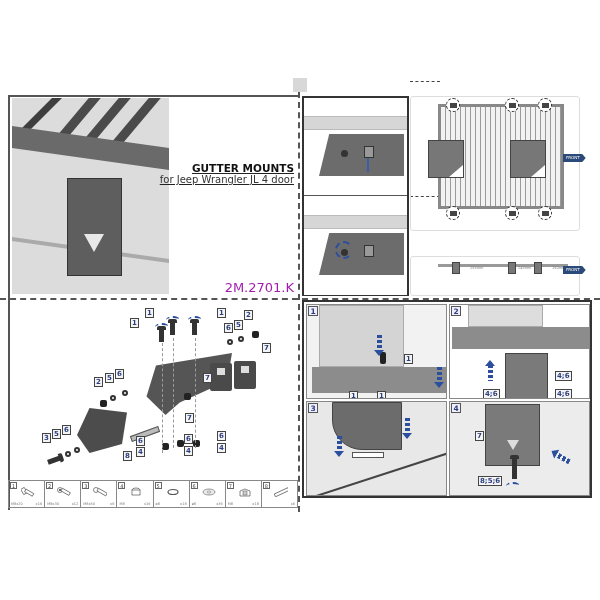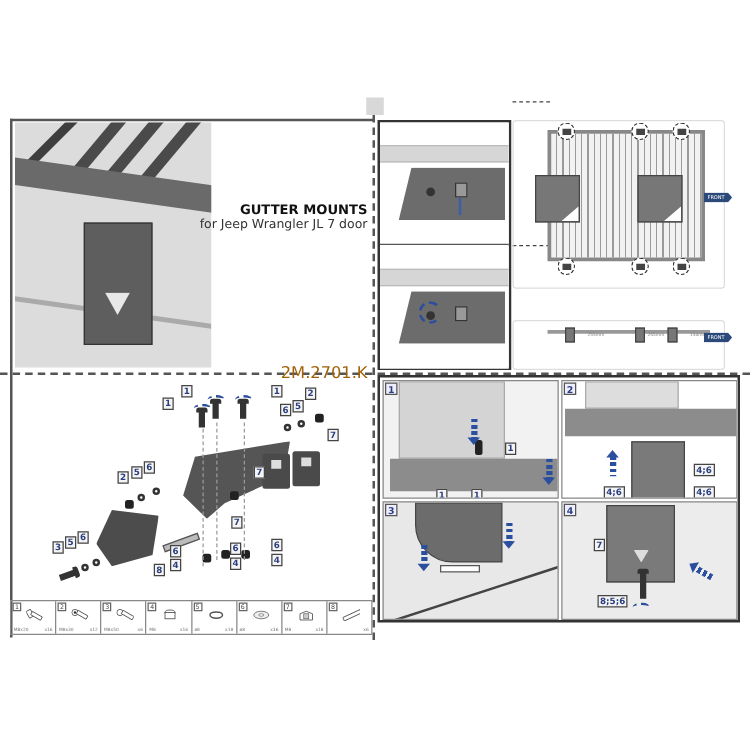--- a/index.html
+++ b/index.html
@@ -19,24 +19,24 @@
     .rail { position: absolute; background: #3e3e3e; }
     .rail.r1 { left: 20px; top: -20px; width: 10px; height: 80px; transform: skewX(-45deg); }
     .rail.r2 { left: 60px; top: -10px; width: 12px; height: 60px; transform: skewX(-40deg); background:#4a4a4a;}
     .rail.r3 { left: 90px; top: -10px; width: 12px; height: 60px; transform: skewX(-40deg); background:#4a4a4a;}
     .rail.r4 { left: 120px; top: -10px; width: 12px; height: 60px; transform: skewX(-40deg); background:#4a4a4a;}
     .crossbar { position: absolute; left: 0; top: 40px; width: 170px; height: 22px; background: #6a6a6a; transform: skewY(8deg); }
     .hero-bracket { position: absolute; left: 55px; top: 80px; width: 55px; height: 98px; background: #5e5e5e; border: 1px solid #333; }
     .hero-bracket .slot { position: absolute; left: 16px; top: 55px; width: 20px; height: 18px; background: #e8e8e8; clip-path: polygon(0 0,100% 0,50% 100%); }
     .hero-gutter { position: absolute; left: 0; top: 150px; width: 157px; height: 4px; background: #aaa; transform: skewY(8deg); }
 
-    .title-block { position: absolute; right: 306px; top: 162px; text-align: right; }
+    .title-block { position: absolute; right: 306px; top: 162px; text-align: right; text-decoration: underline; }
     .title-main { font-family: "DejaVu Sans", sans-serif; font-weight: bold; font-size: 10.5px; color: #111; }
     .title-sub { font-size: 10px; color: #333; line-height: 12px; }
-    .part-number { position: absolute; right: 306px; top: 291px; font-size: 13px; color: #a16207; }
+    .part-number { position: absolute; right: 306px; top: 280px; font-size: 13px; color: #a21caf; }
 
     
     .detail-box { position: absolute; left: 302px; top: 96px; width: 107px; height: 200px; border: 2px solid #333; background: #fff; }
     .detail-pane { position: absolute; left: 0; width: 103px; height: 98px; background: #fff; overflow: hidden; }
     .detail-pane.top { top: 0; border-bottom: 1px solid #555; }
     .detail-pane.bot { top: 99px; }
     .dp-rail { position: absolute; left: 0; top: 18px; width: 103px; height: 14px; background: #d6d6d6; border-top: 1px solid #bbb; border-bottom: 1px solid #bbb; }
     .dp-bracket { position: absolute; left: 15px; top: 36px; width: 85px; height: 42px; background: #6c6c6c; clip-path: polygon(12% 0, 100% 0, 100% 100%, 0 100%); }
     .dp-bolt { position: absolute; left: 37px; top: 52px; width: 7px; height: 7px; border-radius: 50%; background: #333; }
     .dp-nut { position: absolute; left: 60px; top: 48px; width: 10px; height: 12px; background: #999; border: 1px solid #333; }
@@ -109,21 +109,21 @@
   <div class="rail r3"></div>
   <div class="rail r4"></div>
   <div class="crossbar"></div>
   <div class="hero-gutter"></div>
   <div class="hero-bracket">
       <div class="slot"></div>
     </div>
 </div>
 <div class="title-block">
   <div class="title-main">GUTTER MOUNTS</div>
-  <div class="title-sub">for Jeep Wrangler JL 7 door</div>
+  <div class="title-sub">for Jeep Wrangler JL 4 door</div>
 </div>
 <div class="part-number">2M.2701.K</div>
 
 <div class="detail-box">
   <div class="detail-pane top">
     <div class="dp-rail"></div>
     <div class="dp-bracket"></div>
     <div class="dp-bolt"></div>
     <div class="dp-nut"></div>
     <div class="dp-arrow-v"></div>

